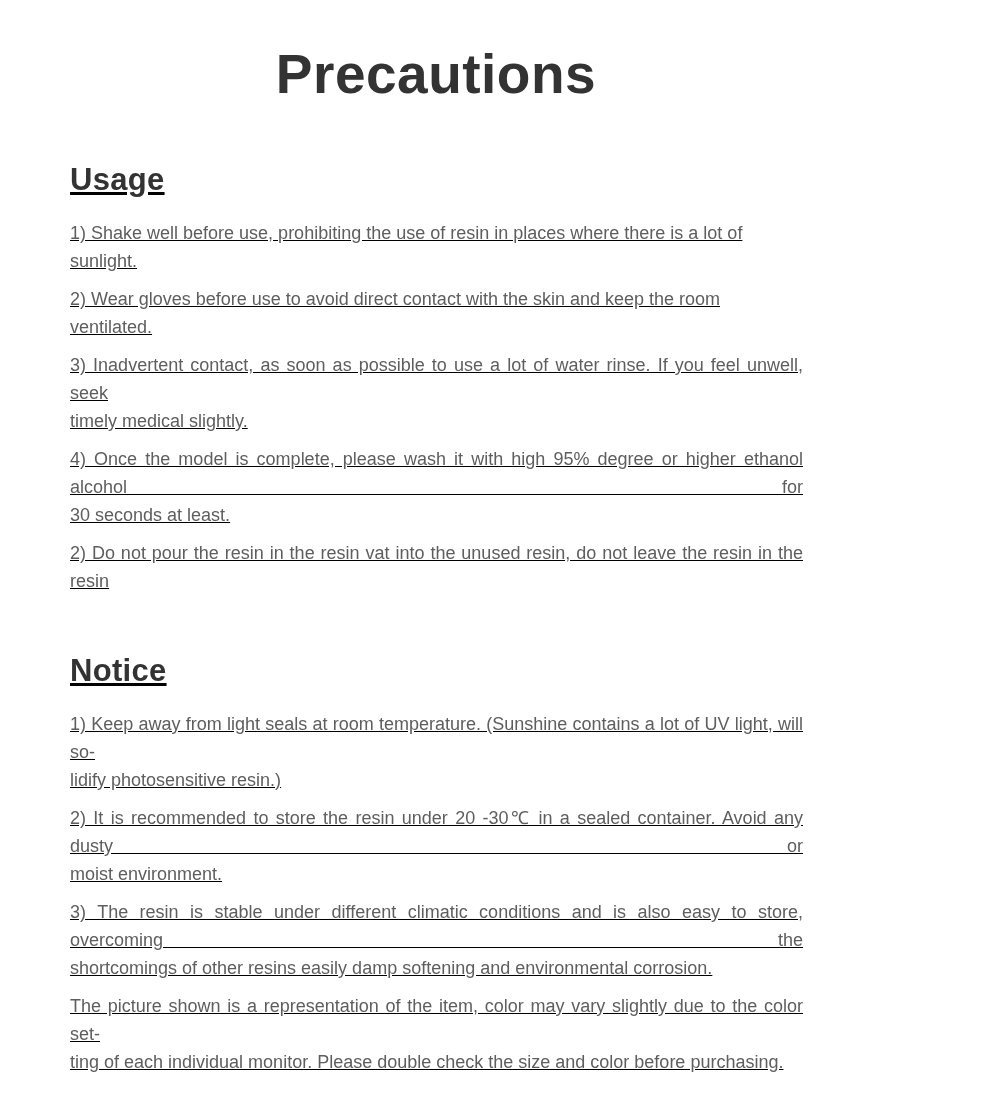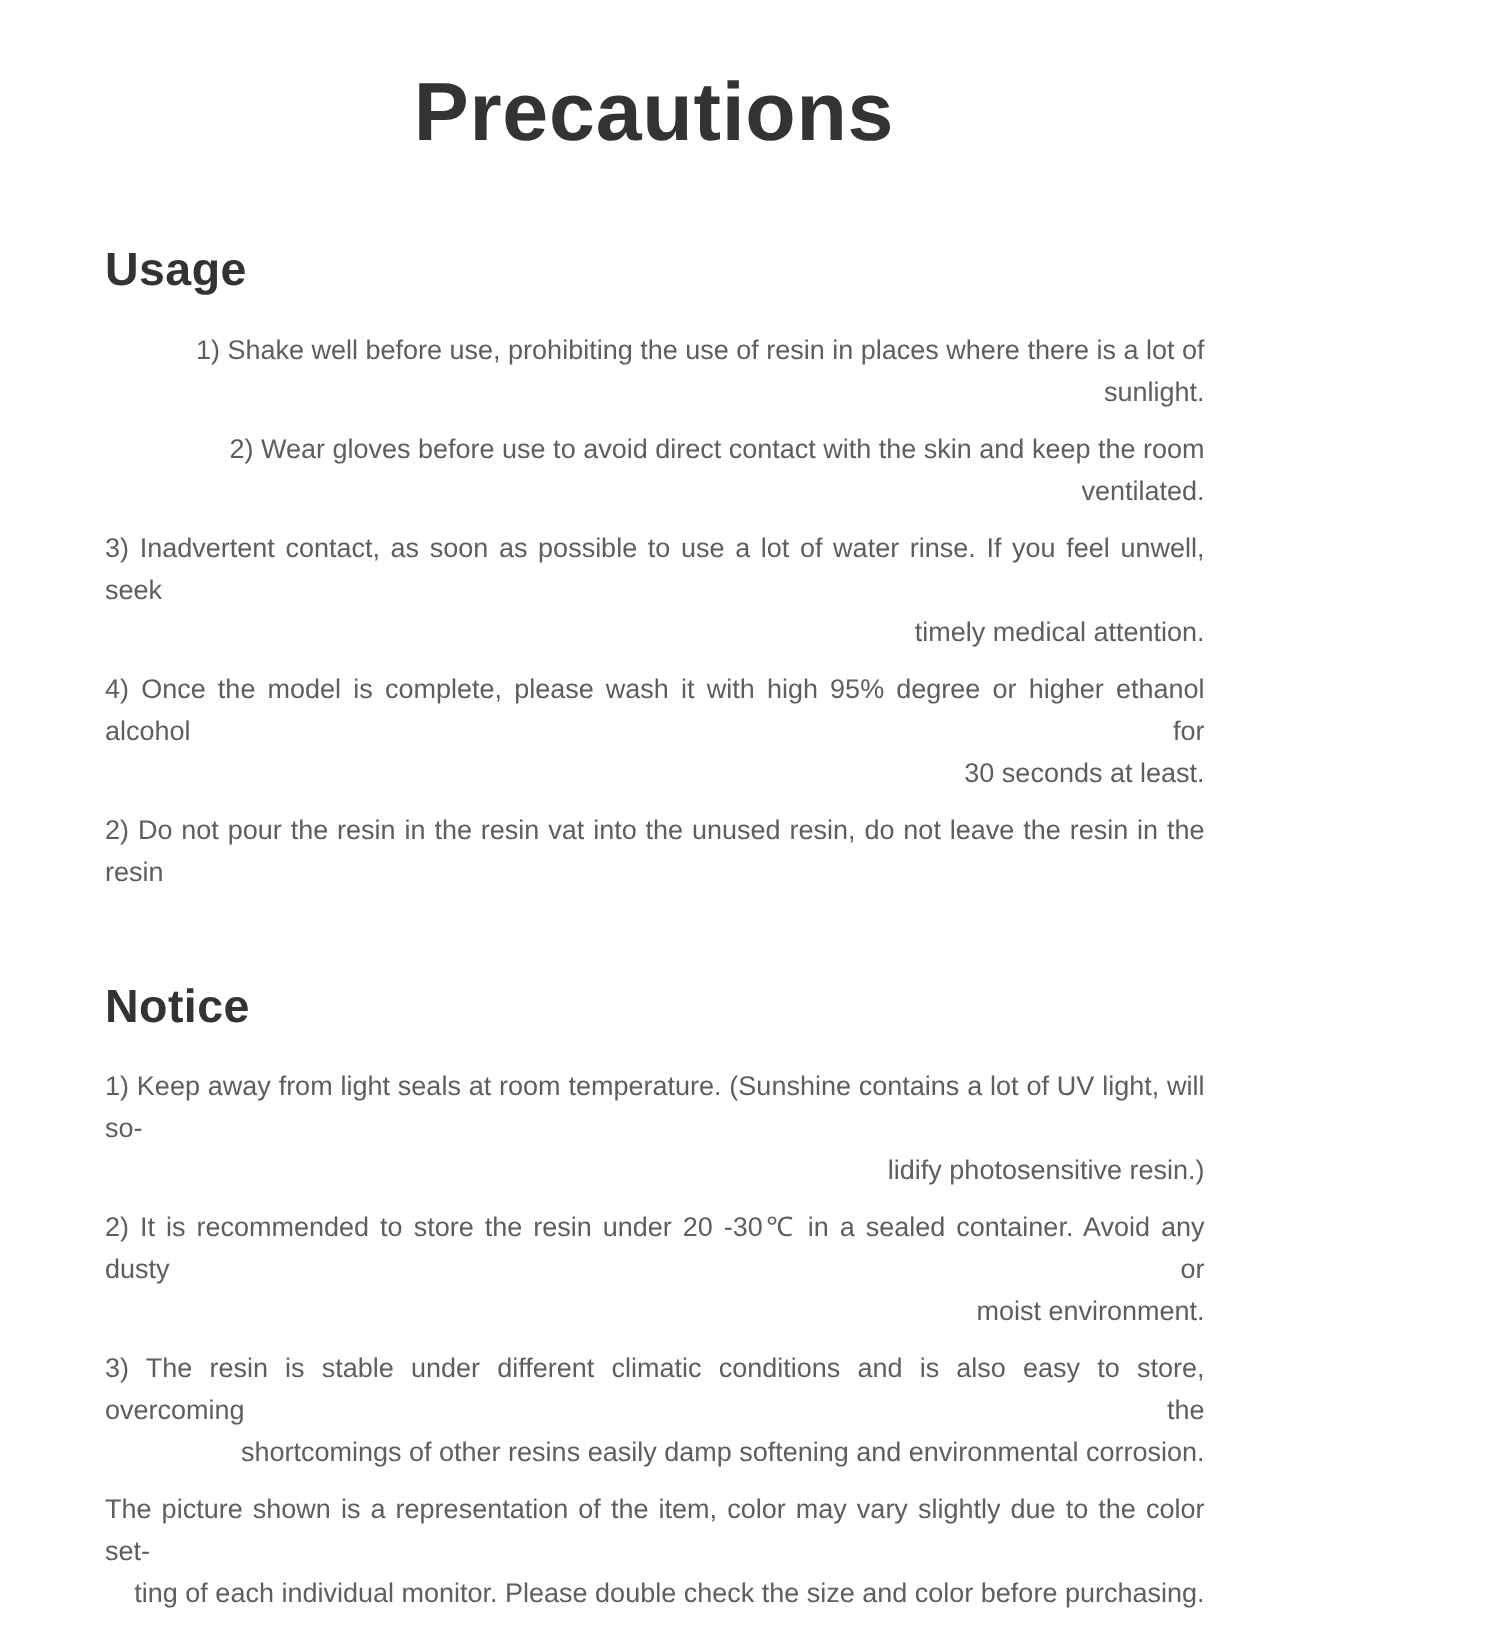--- a/index.html
+++ b/index.html
@@ -16,36 +16,37 @@
     padding-top: 44px;
     text-align: center;
     font-size: 55px;
     line-height: 60px;
     font-weight: 700;
     color: #333333;
     letter-spacing: 0.5px;
   }
   .content {
     margin: 0 69px 0 70px; 
+    text-decoration: underline;
   }
   .section-heading {
     margin: 57px 0 21px 0;
     font-size: 31px;
     line-height: 37px;
     font-weight: 700;
     color: #333333;
     letter-spacing: 0.3px;
   }
   .para {
     margin: 0 0 10px 0;
     font-size: 18px;
     line-height: 28px;
     color: #5e5e5e;
   }
-  .line { display: block; text-align: right; }
+  .line { display: block; text-align: left; }
   .line.just { text-align: justify; text-align-last: justify; }
 </style>
 </head>
 <body>
 
 <div class="page">
 
   <h1 class="title">Precautions</h1>
 
   <div class="content">
@@ -53,21 +54,21 @@
     <section>
       <h2 class="section-heading">Usage</h2>
       <p class="para">
         <span class="line">1) Shake well before use, prohibiting the use of resin in places where there is a lot of sunlight.</span>
       </p>
       <p class="para">
         <span class="line">2) Wear gloves before use to avoid direct contact with the skin and keep the room ventilated.</span>
       </p>
       <p class="para">
         <span class="line just">3) Inadvertent contact, as soon as possible to use a lot of water rinse. If you feel unwell, seek</span>
-        <span class="line">timely medical attention.</span>
+        <span class="line">timely medical slightly.</span>
       </p>
       <p class="para">
         <span class="line just">4) Once the model is complete, please wash it with high 95% degree or higher ethanol alcohol for</span>
         <span class="line">30 seconds at least.</span>
       </p>
       <p class="para">
         <span class="line just">2) Do not pour the resin in the resin vat into the unused resin, do not leave the resin in the resin</span>
       </p>
     </section>
 

